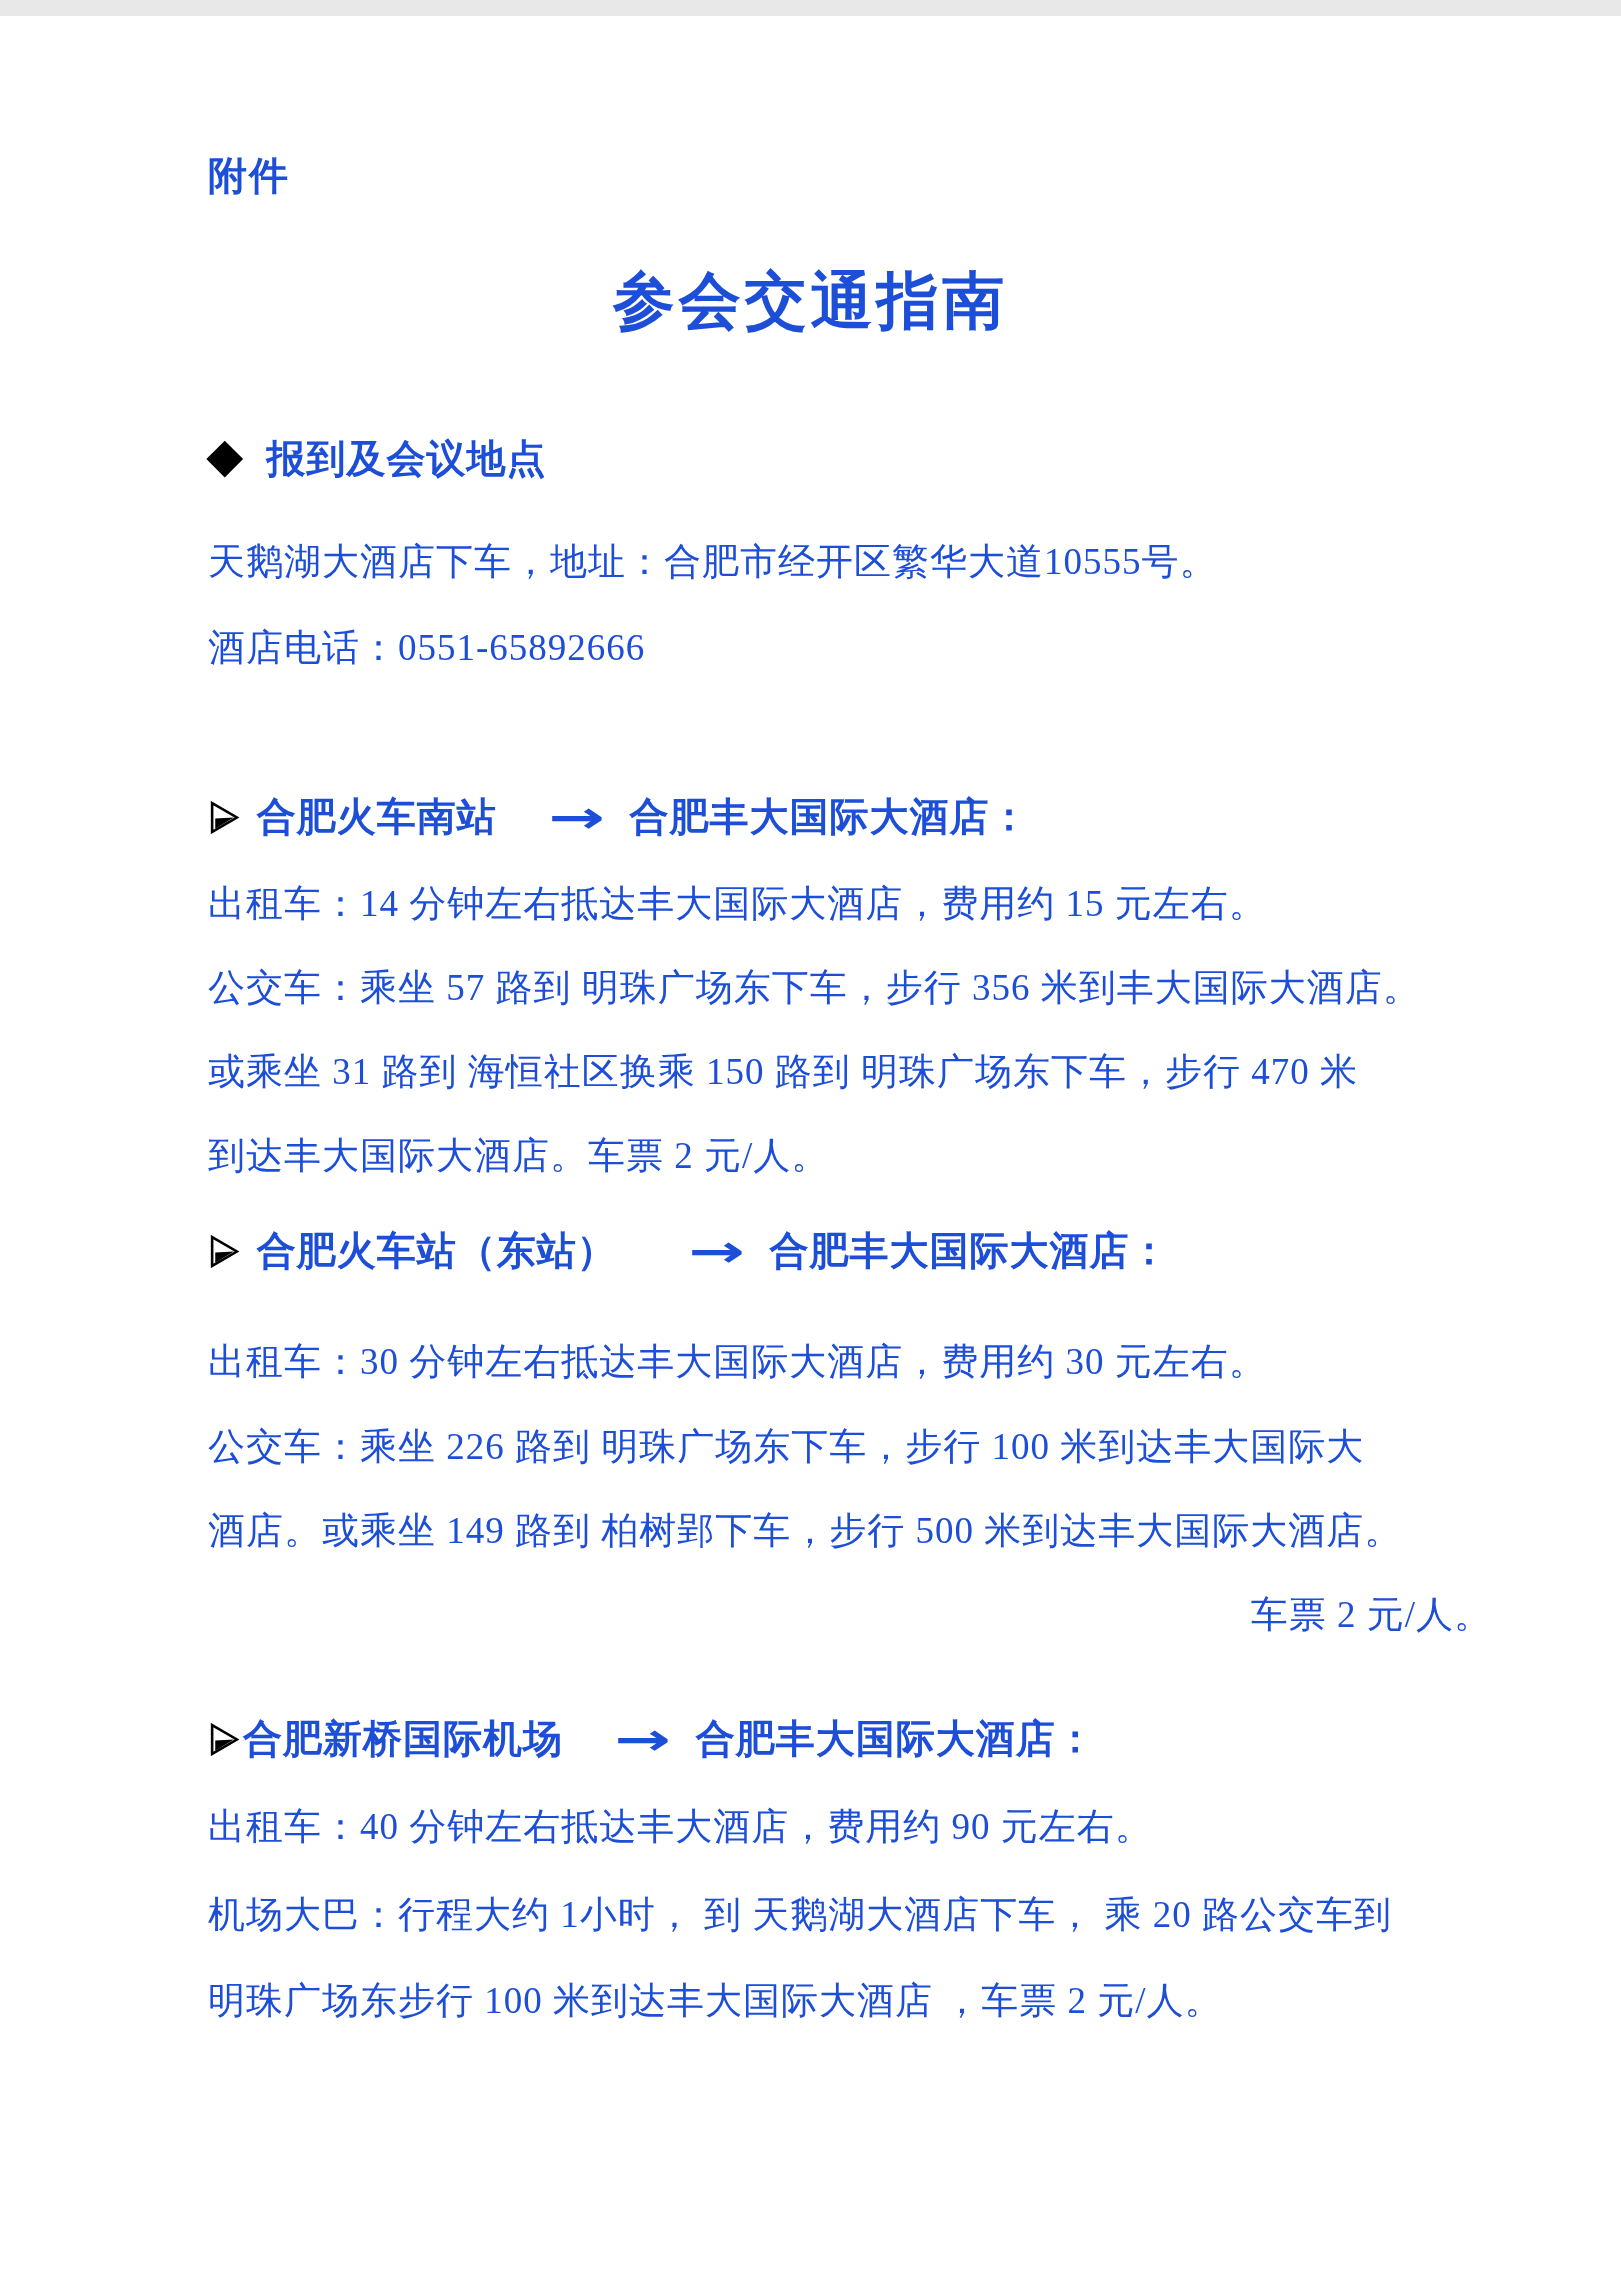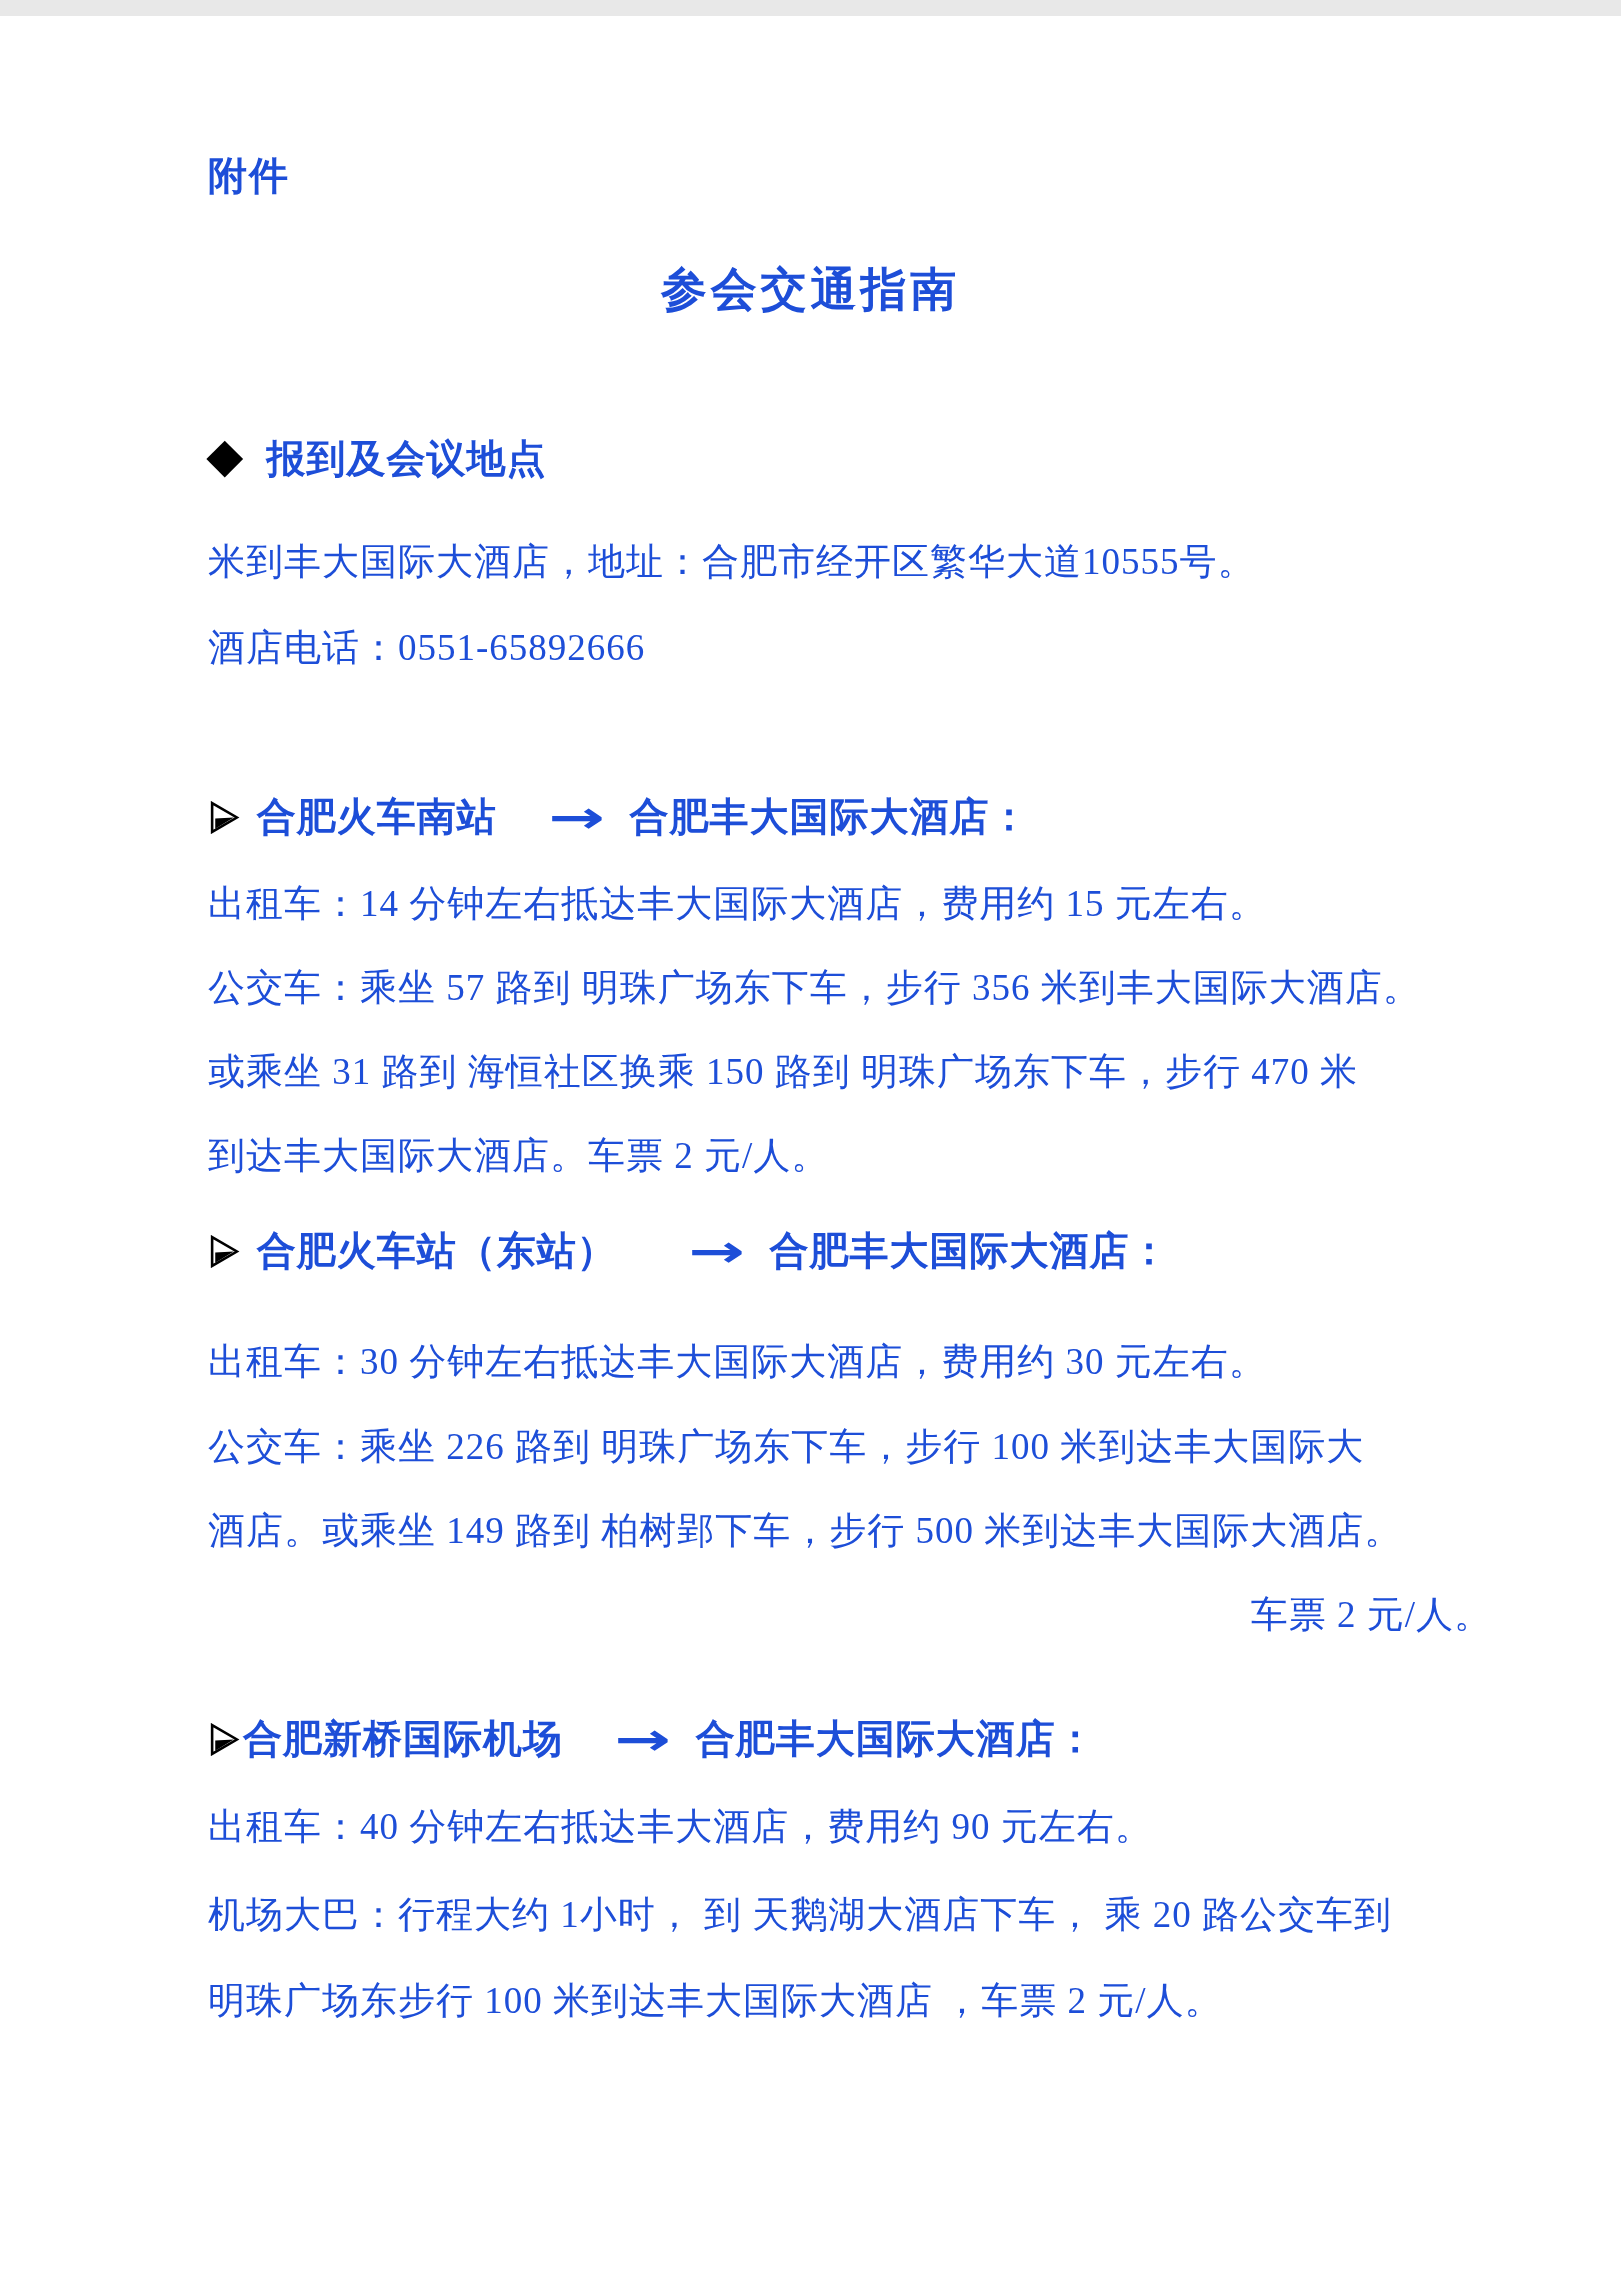--- a/index.html
+++ b/index.html
@@ -13,21 +13,21 @@
     overflow:hidden;
   }
   .attachment{
     position:absolute;top:133px;left:208px;
     font-family:"Liberation Sans","DejaVu Sans",sans-serif;
     font-size:39px;font-weight:600;letter-spacing:2px;
   }
   .title{
     position:absolute;top:243px;left:0;width:100%;
     margin:0;text-align:center;
-    font-size:46px;font-weight:bold;letter-spacing:3.9px;
+    font-size:62px;font-weight:bold;letter-spacing:3.9px;
     font-family:"Liberation Serif","DejaVu Serif",serif;
   }
   .heading{
     position:absolute;left:208px;
     font-family:"Liberation Sans","DejaVu Sans",sans-serif;
     font-size:39px;font-weight:bold;letter-spacing:1px;
     display:flex;align-items:center;white-space:nowrap;
   }
   .line{
     position:absolute;left:208px;width:1284px;
@@ -75,21 +75,21 @@
 <div class="page">
 
   <div class="attachment">附件</div>
 
   <h1 class="title">参会交通指南</h1>
 
   <div class="heading y-venue">
     <span class="diamond"></span>
     <span>报到及会议地点</span>
   </div>
-  <div class="line y-addr">米到丰大国际大酒店，地址：合肥市经开区繁华大道10555号。</div>
+  <div class="line y-addr">天鹅湖大酒店下车，地址：合肥市经开区繁华大道10555号。</div>
   <div class="line y-phone">酒店电话：0551-65892666</div>
 
   <div class="heading y-r1h">
     <span class="arrowhead gap-sm">
       <svg width="33" height="33" viewBox="0 0 32 32">
         <polygon points="4,2 28,16 4,30" fill="#ffffff" stroke="#000000" stroke-width="2.5"></polygon>
         <polygon points="7,17 25,16 7,27" fill="#000000"></polygon>
       </svg>
     </span>
     <span class="route-from">合肥火车南站</span>

